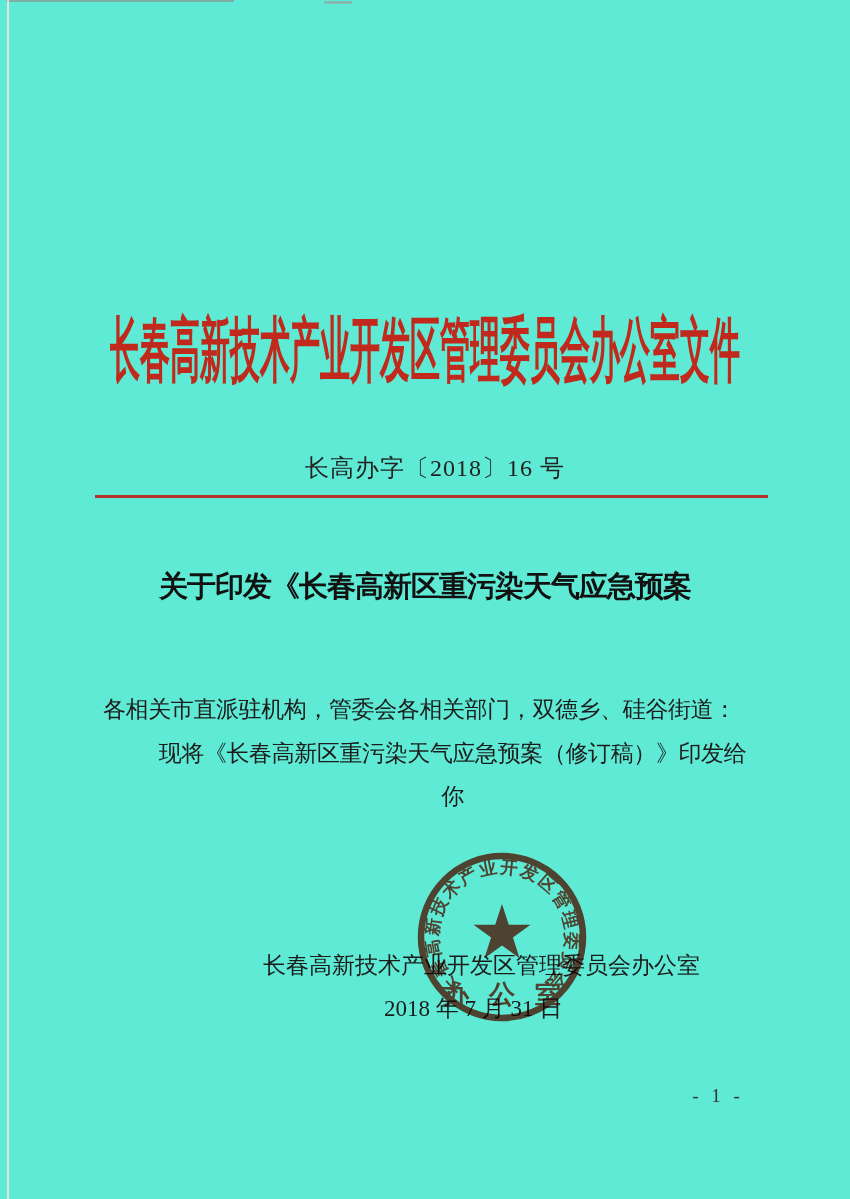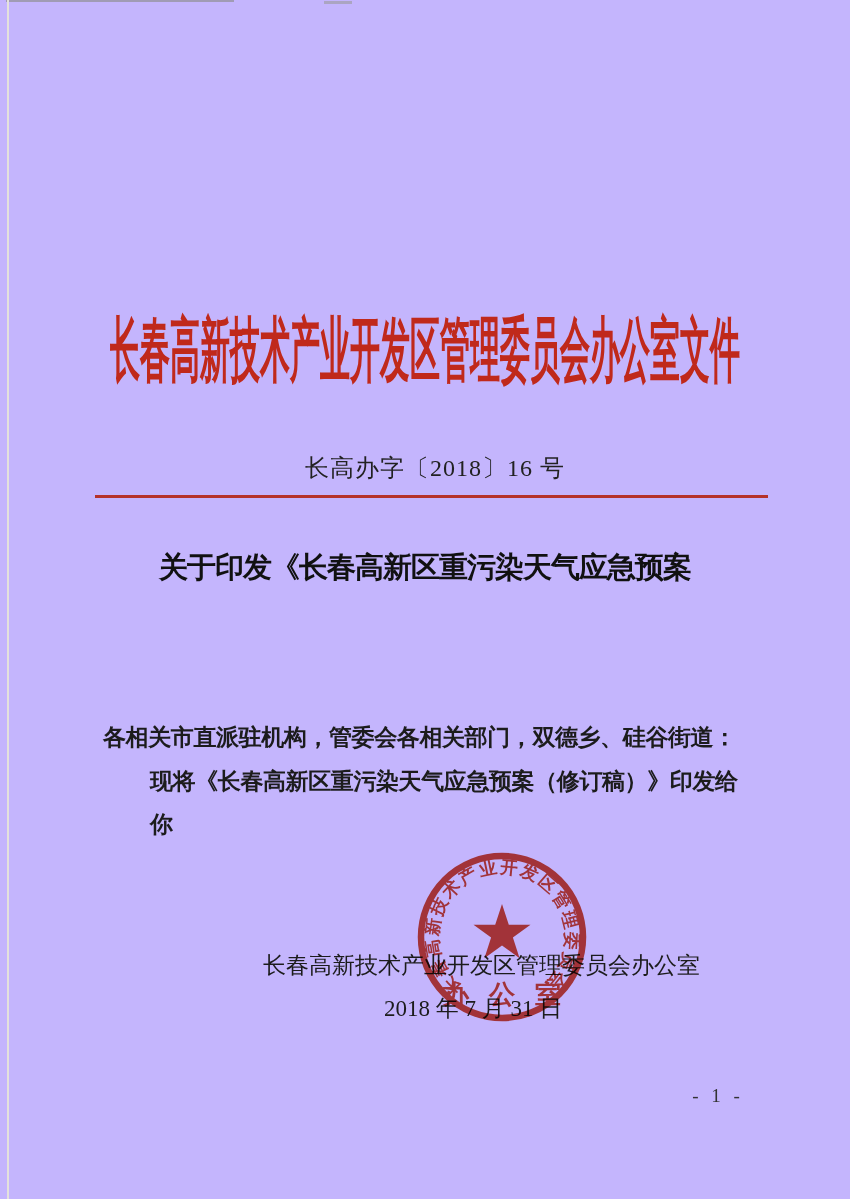--- a/index.html
+++ b/index.html
@@ -5,21 +5,21 @@
   html, body {
     margin: 0;
     padding: 0;
     background: #ffffff;
   }
   .page {
     position: relative;
     width: 850px;
     height: 1199px;
     margin: 0 auto;
-    background: #c4b5fd;
+    background: #5eead4;
     overflow: hidden;
     font-family: "Liberation Serif", "DejaVu Serif", serif;
     color: #1c1c1c;
   }
   
   .scan-top-1 { position: absolute; top: 0; left: 6px; width: 228px; height: 2px; background: #8e8e8e; opacity: .65; }
   .scan-top-2 { position: absolute; top: 1px; left: 324px; width: 28px; height: 3px; background: #9b9b9b; opacity: .6; }
   .scan-edge-left { position: absolute; top: 0; left: 7px; width: 2px; height: 1199px; background: #e4e2dc; }
 
   .banner {
@@ -42,38 +42,37 @@
     letter-spacing: 1px;
     color: #222222;
   }
   .red-rule {
     position: absolute;
     top: 495px; left: 95px; width: 673px; height: 3px;
     background: #b5322a;
   }
   .doc-title {
     position: absolute;
-    top: 543px; left: 0; width: 850px;
+    top: 562px; left: 0; width: 850px;
     text-align: center;
     font-size: 29px;
     font-weight: bold;
     line-height: 48px;
     letter-spacing: -1px;
     color: #111111;
   }
   .body-text {
     position: absolute;
-    top: 716px; left: 103px; width: 652px;
+    top: 688px; left: 103px; width: 652px;
     font-size: 23px;
     line-height: 43.5px;
     letter-spacing: -0.4px;
     color: #1c1c1c;
-    font-weight: bold;
   }
-  .body-line-indent { padding-left: 47px; }
+  .body-line-indent { padding-left: 47px; text-align: center; }
 
   .signature {
     position: absolute;
     top: 950px; left: 262px; width: 438px;
     text-align: right;
     font-size: 23px;
     color: #1c1c1c;
     white-space: nowrap;
   }
   .sign-date {

